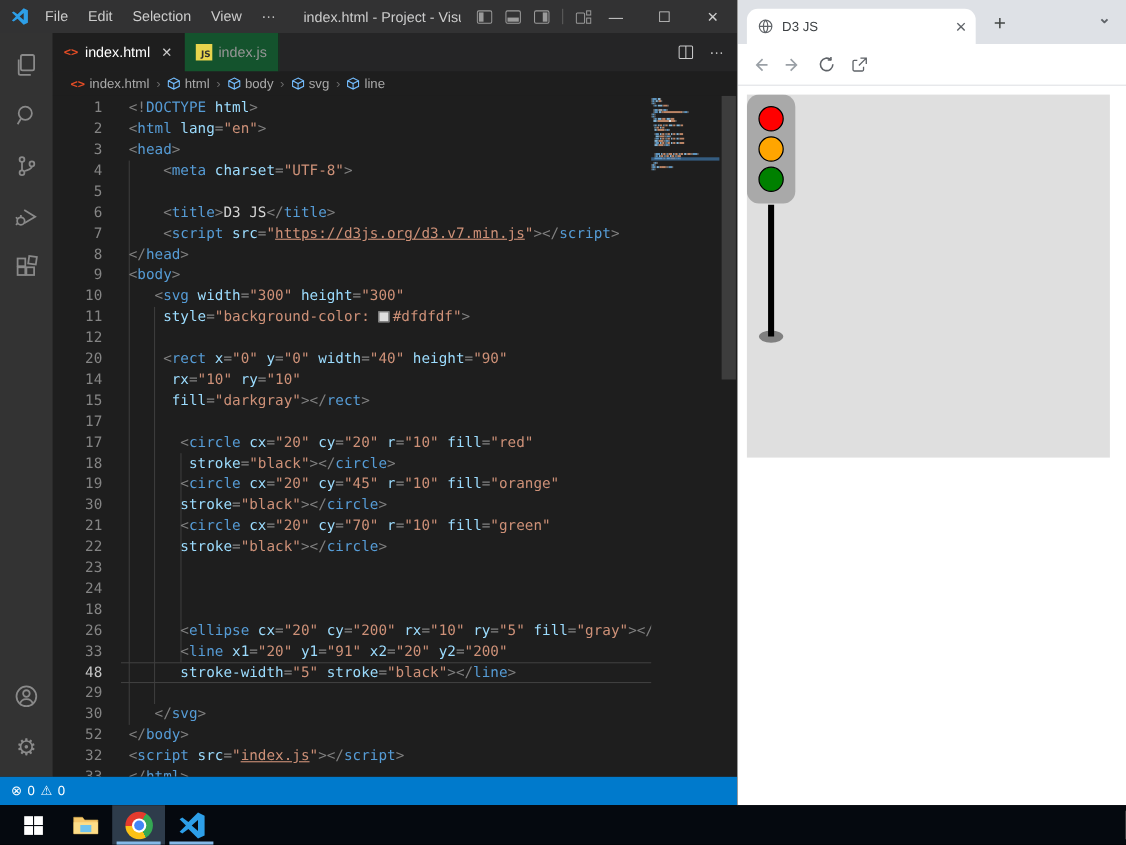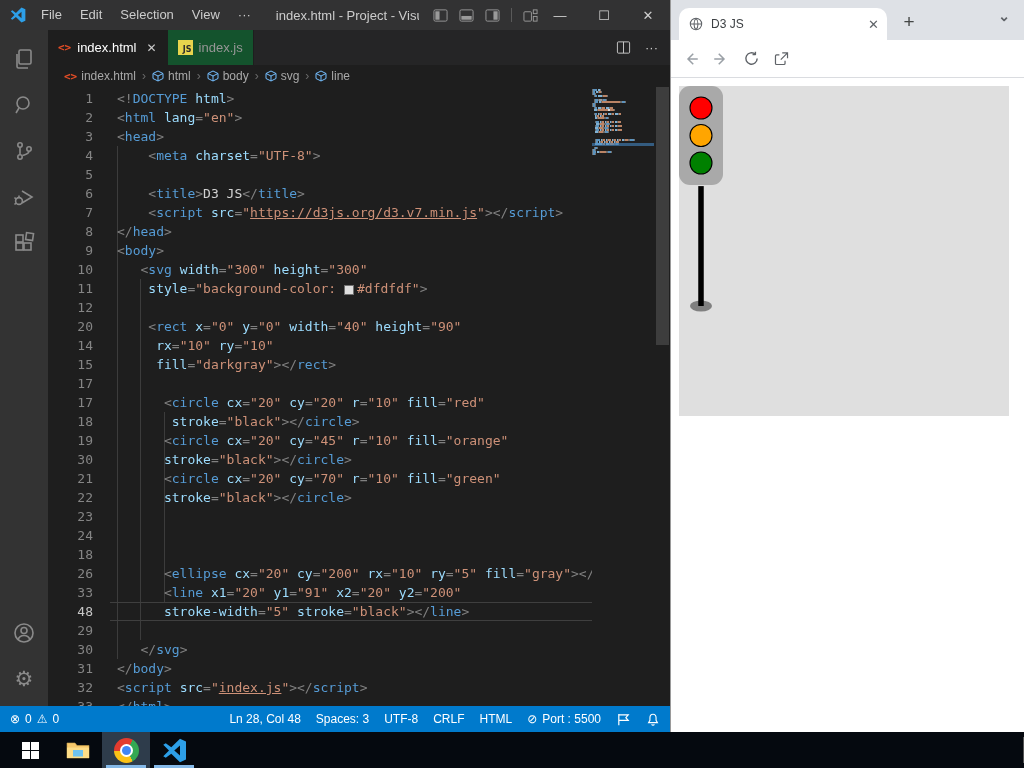--- a/index.html
+++ b/index.html
@@ -262,21 +262,21 @@
               <div class="ln-num">21</div>
               <div class="ln-num">22</div>
               <div class="ln-num">23</div>
               <div class="ln-num">24</div>
               <div class="ln-num">18</div>
               <div class="ln-num">26</div>
               <div class="ln-num">33</div>
               <div class="ln-num active">48</div>
               <div class="ln-num">29</div>
               <div class="ln-num">30</div>
-              <div class="ln-num">31</div>
+              <div class="ln-num">52</div>
               <div class="ln-num">32</div>
               <div class="ln-num">33</div>
             </div>
           <div class="code"><div class="cl"><span class="tk-p">&lt;!</span><span class="tk-t">DOCTYPE</span><span class="tk-x"> </span><span class="tk-a">html</span><span class="tk-p">&gt;</span></div><div class="cl"><span class="tk-p">&lt;</span><span class="tk-t">html</span><span class="tk-x"> </span><span class="tk-a">lang</span><span class="tk-p">=</span><span class="tk-s">"en"</span><span class="tk-p">&gt;</span></div><div class="cl"><span class="tk-p">&lt;</span><span class="tk-t">head</span><span class="tk-p">&gt;</span></div><div class="cl"><span class="tk-x">    </span><span class="tk-p">&lt;</span><span class="tk-t">meta</span><span class="tk-x"> </span><span class="tk-a">charset</span><span class="tk-p">=</span><span class="tk-s">"UTF-8"</span><span class="tk-p">&gt;</span></div><div class="cl"></div><div class="cl"><span class="tk-x">    </span><span class="tk-p">&lt;</span><span class="tk-t">title</span><span class="tk-p">&gt;</span><span class="tk-x">D3 JS</span><span class="tk-p">&lt;/</span><span class="tk-t">title</span><span class="tk-p">&gt;</span></div><div class="cl"><span class="tk-x">    </span><span class="tk-p">&lt;</span><span class="tk-t">script</span><span class="tk-x"> </span><span class="tk-a">src</span><span class="tk-p">=</span><span class="tk-s">"</span><span class="tk-u">https://d3js.org/d3.v7.min.js</span><span class="tk-s">"</span><span class="tk-p">&gt;&lt;/</span><span class="tk-t">script</span><span class="tk-p">&gt;</span></div><div class="cl"><span class="tk-p">&lt;/</span><span class="tk-t">head</span><span class="tk-p">&gt;</span></div><div class="cl"><span class="tk-p">&lt;</span><span class="tk-t">body</span><span class="tk-p">&gt;</span></div><div class="cl"><span class="tk-x">   </span><span class="tk-p">&lt;</span><span class="tk-t">svg</span><span class="tk-x"> </span><span class="tk-a">width</span><span class="tk-p">=</span><span class="tk-s">"300"</span><span class="tk-x"> </span><span class="tk-a">height</span><span class="tk-p">=</span><span class="tk-s">"300"</span></div><div class="cl"><span class="tk-x">    </span><span class="tk-a">style</span><span class="tk-p">=</span><span class="tk-s">"background-color: </span><span class="swatch" style="background: rgb(223, 223, 223);"></span><span class="tk-s">#dfdfdf"</span><span class="tk-p">&gt;</span></div><div class="cl"></div><div class="cl"><span class="tk-x">    </span><span class="tk-p">&lt;</span><span class="tk-t">rect</span><span class="tk-x"> </span><span class="tk-a">x</span><span class="tk-p">=</span><span class="tk-s">"0"</span><span class="tk-x"> </span><span class="tk-a">y</span><span class="tk-p">=</span><span class="tk-s">"0"</span><span class="tk-x"> </span><span class="tk-a">width</span><span class="tk-p">=</span><span class="tk-s">"40"</span><span class="tk-x"> </span><span class="tk-a">height</span><span class="tk-p">=</span><span class="tk-s">"90"</span></div><div class="cl"><span class="tk-x">     </span><span class="tk-a">rx</span><span class="tk-p">=</span><span class="tk-s">"10"</span><span class="tk-x"> </span><span class="tk-a">ry</span><span class="tk-p">=</span><span class="tk-s">"10"</span></div><div class="cl"><span class="tk-x">     </span><span class="tk-a">fill</span><span class="tk-p">=</span><span class="tk-s">"darkgray"</span><span class="tk-p">&gt;&lt;/</span><span class="tk-t">rect</span><span class="tk-p">&gt;</span></div><div class="cl"></div><div class="cl"><span class="tk-x">      </span><span class="tk-p">&lt;</span><span class="tk-t">circle</span><span class="tk-x"> </span><span class="tk-a">cx</span><span class="tk-p">=</span><span class="tk-s">"20"</span><span class="tk-x"> </span><span class="tk-a">cy</span><span class="tk-p">=</span><span class="tk-s">"20"</span><span class="tk-x"> </span><span class="tk-a">r</span><span class="tk-p">=</span><span class="tk-s">"10"</span><span class="tk-x"> </span><span class="tk-a">fill</span><span class="tk-p">=</span><span class="tk-s">"red"</span></div><div class="cl"><span class="tk-x">       </span><span class="tk-a">stroke</span><span class="tk-p">=</span><span class="tk-s">"black"</span><span class="tk-p">&gt;&lt;/</span><span class="tk-t">circle</span><span class="tk-p">&gt;</span></div><div class="cl"><span class="tk-x">      </span><span class="tk-p">&lt;</span><span class="tk-t">circle</span><span class="tk-x"> </span><span class="tk-a">cx</span><span class="tk-p">=</span><span class="tk-s">"20"</span><span class="tk-x"> </span><span class="tk-a">cy</span><span class="tk-p">=</span><span class="tk-s">"45"</span><span class="tk-x"> </span><span class="tk-a">r</span><span class="tk-p">=</span><span class="tk-s">"10"</span><span class="tk-x"> </span><span class="tk-a">fill</span><span class="tk-p">=</span><span class="tk-s">"orange"</span></div><div class="cl"><span class="tk-x">      </span><span class="tk-a">stroke</span><span class="tk-p">=</span><span class="tk-s">"black"</span><span class="tk-p">&gt;&lt;/</span><span class="tk-t">circle</span><span class="tk-p">&gt;</span></div><div class="cl"><span class="tk-x">      </span><span class="tk-p">&lt;</span><span class="tk-t">circle</span><span class="tk-x"> </span><span class="tk-a">cx</span><span class="tk-p">=</span><span class="tk-s">"20"</span><span class="tk-x"> </span><span class="tk-a">cy</span><span class="tk-p">=</span><span class="tk-s">"70"</span><span class="tk-x"> </span><span class="tk-a">r</span><span class="tk-p">=</span><span class="tk-s">"10"</span><span class="tk-x"> </span><span class="tk-a">fill</span><span class="tk-p">=</span><span class="tk-s">"green"</span></div><div class="cl"><span class="tk-x">      </span><span class="tk-a">stroke</span><span class="tk-p">=</span><span class="tk-s">"black"</span><span class="tk-p">&gt;&lt;/</span><span class="tk-t">circle</span><span class="tk-p">&gt;</span></div><div class="cl"></div><div class="cl"></div><div class="cl"></div><div class="cl"><span class="tk-x">      </span><span class="tk-p">&lt;</span><span class="tk-t">ellipse</span><span class="tk-x"> </span><span class="tk-a">cx</span><span class="tk-p">=</span><span class="tk-s">"20"</span><span class="tk-x"> </span><span class="tk-a">cy</span><span class="tk-p">=</span><span class="tk-s">"200"</span><span class="tk-x"> </span><span class="tk-a">rx</span><span class="tk-p">=</span><span class="tk-s">"10"</span><span class="tk-x"> </span><span class="tk-a">ry</span><span class="tk-p">=</span><span class="tk-s">"5"</span><span class="tk-x"> </span><span class="tk-a">fill</span><span class="tk-p">=</span><span class="tk-s">"gray"</span><span class="tk-p">&gt;&lt;/</span></div><div class="cl"><span class="tk-x">      </span><span class="tk-p">&lt;</span><span class="tk-t">line</span><span class="tk-x"> </span><span class="tk-a">x1</span><span class="tk-p">=</span><span class="tk-s">"20"</span><span class="tk-x"> </span><span class="tk-a">y1</span><span class="tk-p">=</span><span class="tk-s">"91"</span><span class="tk-x"> </span><span class="tk-a">x2</span><span class="tk-p">=</span><span class="tk-s">"20"</span><span class="tk-x"> </span><span class="tk-a">y2</span><span class="tk-p">=</span><span class="tk-s">"200"</span></div><div class="cl"><span class="tk-x">      </span><span class="tk-a">stroke-width</span><span class="tk-p">=</span><span class="tk-s">"5"</span><span class="tk-x"> </span><span class="tk-a">stroke</span><span class="tk-p">=</span><span class="tk-s">"black"</span><span class="tk-p">&gt;&lt;/</span><span class="tk-t">line</span><span class="tk-p">&gt;</span></div><div class="cl"></div><div class="cl"><span class="tk-x">   </span><span class="tk-p">&lt;/</span><span class="tk-t">svg</span><span class="tk-p">&gt;</span></div><div class="cl"><span class="tk-p">&lt;/</span><span class="tk-t">body</span><span class="tk-p">&gt;</span></div><div class="cl"><span class="tk-p">&lt;</span><span class="tk-t">script</span><span class="tk-x"> </span><span class="tk-a">src</span><span class="tk-p">=</span><span class="tk-s">"</span><span class="tk-u">index.js</span><span class="tk-s">"</span><span class="tk-p">&gt;&lt;/</span><span class="tk-t">script</span><span class="tk-p">&gt;</span></div><div class="cl"><span class="tk-p">&lt;/</span><span class="tk-t">html</span><span class="tk-p">&gt;</span></div></div>
           <div class="minimap">
               <div class="mm-row"><span class="mm-seg" style="width: 1px; background: rgb(110, 110, 110);"></span><span class="mm-seg" style="width: 4px; background: rgb(93, 147, 189);"></span><span class="mm-seg" style="width: 1px; background: transparent;"></span><span class="mm-seg" style="width: 2px; background: rgb(128, 178, 212);"></span><span class="mm-seg" style="width: 1px; background: rgb(110, 110, 110);"></span></div>
               <div class="mm-row"><span class="mm-seg" style="width: 1px; background: rgb(110, 110, 110);"></span><span class="mm-seg" style="width: 2px; background: rgb(93, 147, 189);"></span><span class="mm-seg" style="width: 1px; background: transparent;"></span><span class="mm-seg" style="width: 2px; background: rgb(128, 178, 212);"></span><span class="mm-seg" style="width: 1px; background: rgb(110, 110, 110);"></span><span class="mm-seg" style="width: 2px; background: rgb(187, 132, 101);"></span><span class="mm-seg" style="width: 1px; background: rgb(110, 110, 110);"></span></div>
               <div class="mm-row"><span class="mm-seg" style="width: 1px; background: rgb(110, 110, 110);"></span><span class="mm-seg" style="width: 2px; background: rgb(93, 147, 189);"></span><span class="mm-seg" style="width: 1px; background: rgb(110, 110, 110);"></span></div>
               <div class="mm-row"><span class="mm-seg" style="width: 2px; background: transparent;"></span><span class="mm-seg" style="width: 1px; background: rgb(110, 110, 110);"></span><span class="mm-seg" style="width: 2px; background: rgb(93, 147, 189);"></span><span class="mm-seg" style="width: 1px; background: transparent;"></span><span class="mm-seg" style="width: 4px; background: rgb(128, 178, 212);"></span><span class="mm-seg" style="width: 1px; background: rgb(110, 110, 110);"></span><span class="mm-seg" style="width: 4px; background: rgb(187, 132, 101);"></span><span class="mm-seg" style="width: 1px; background: rgb(110, 110, 110);"></span></div>
               <div class="mm-row"></div>
@@ -317,37 +317,20 @@
 
     <div class="statusbar">
       <div class="sb-left">
         <span class="sb-group">
           <span>⊗</span>
           <span>0</span>
           <span>⚠</span>
           <span>0</span>
         </span>
       </div>
-      <div class="sb-right">
-        <span class="sb-group">Ln 28, Col 48</span>
-        <span class="sb-group">Spaces: 3</span>
-        <span class="sb-group">UTF-8</span>
-        <span class="sb-group">CRLF</span>
-        <span class="sb-group">HTML</span>
-        <span class="sb-group">
-          <span>⊘</span>
-          <span>Port : 5500</span>
-        </span>
-        <svg width="15" height="15" viewBox="0 0 16 16" fill="none" stroke="#ffffff" stroke-width="1.3">
-            <path d="M3 2 V14 M3 3 H13 L10.5 6 L13 9 H3"></path>
-          </svg>
-        <svg width="14" height="15" viewBox="0 0 16 16" fill="none" stroke="#ffffff" stroke-width="1.3">
-            <path d="M8 2 C5.5 2 4.5 4 4.5 6 V9 L3 11.5 H13 L11.5 9 V6 C11.5 4 10.5 2 8 2 Z M6.5 13.5 A1.6 1.6 0 0 0 9.5 13.5"></path>
-          </svg>
-      </div>
     </div>
   </div>
 
   <div class="chrome">
     <div class="tabstrip">
       <div class="ctab">
         <svg width="14" height="14" viewBox="0 0 16 16" fill="none" stroke="#5f6368" stroke-width="1.2">
             <circle cx="8" cy="8" r="6.5"></circle>
             <path d="M1.5 8 H14.5 M8 1.5 C5 4 5 12 8 14.5 M8 1.5 C11 4 11 12 8 14.5"></path>
           </svg>

